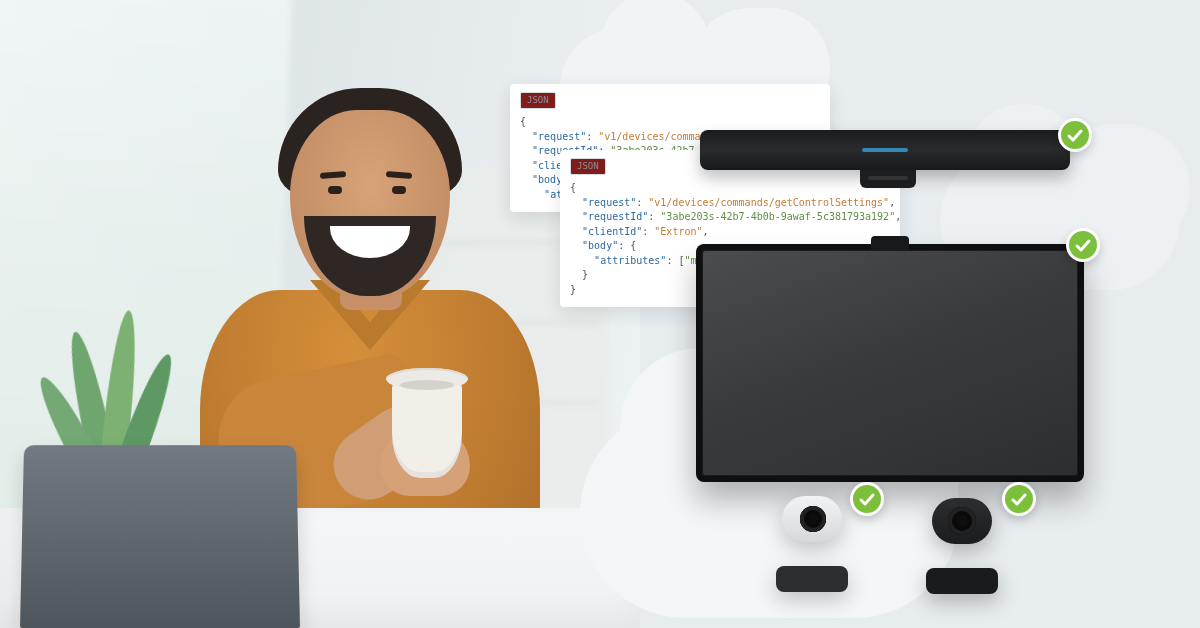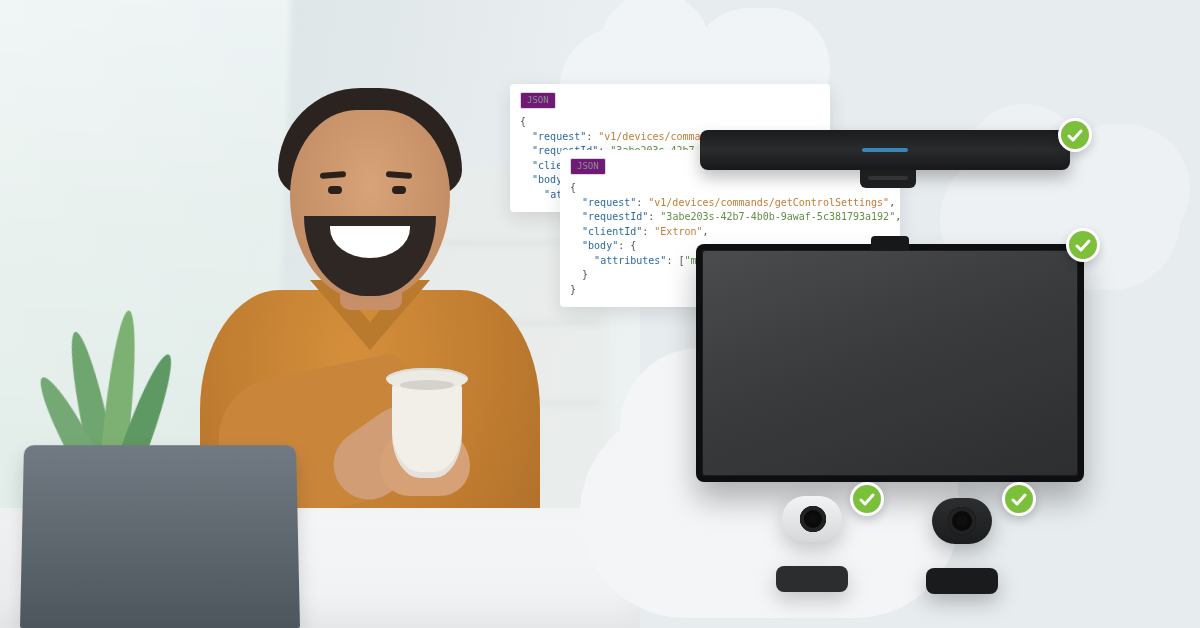--- a/index.html
+++ b/index.html
@@ -139,21 +139,21 @@
 
   
   .json-card {
     position:absolute; background:#fff; border-radius:4px;
     box-shadow: 0 6px 18px rgba(30,40,50,0.12);
     padding: 8px 10px 10px 10px;
     font-size: 10px; line-height:1.45; color:#555;
   }
   .json-card .tag{
     display:inline-block; font-size:9px; color:#8a8f94; border:1px solid #d7dbdf;
-    padding:1px 6px; border-radius:2px; margin-bottom:6px; background:#701a75;
+    padding:1px 6px; border-radius:2px; margin-bottom:6px; background:#7f1d1d;
     font-family: monospace;
   }
   .json-card pre { margin:0; font-family:inherit; white-space:pre; }
   .k  { color:#2d6aa0; }   
   .s  { color:#c47c36; }   
   .s2 { color:#5f8f46; }   
   .p  { color:#555; }      
 
   .card-a { top:84px;  left:510px; width:320px; }
   .card-b { top:150px; left:560px; width:340px; }

